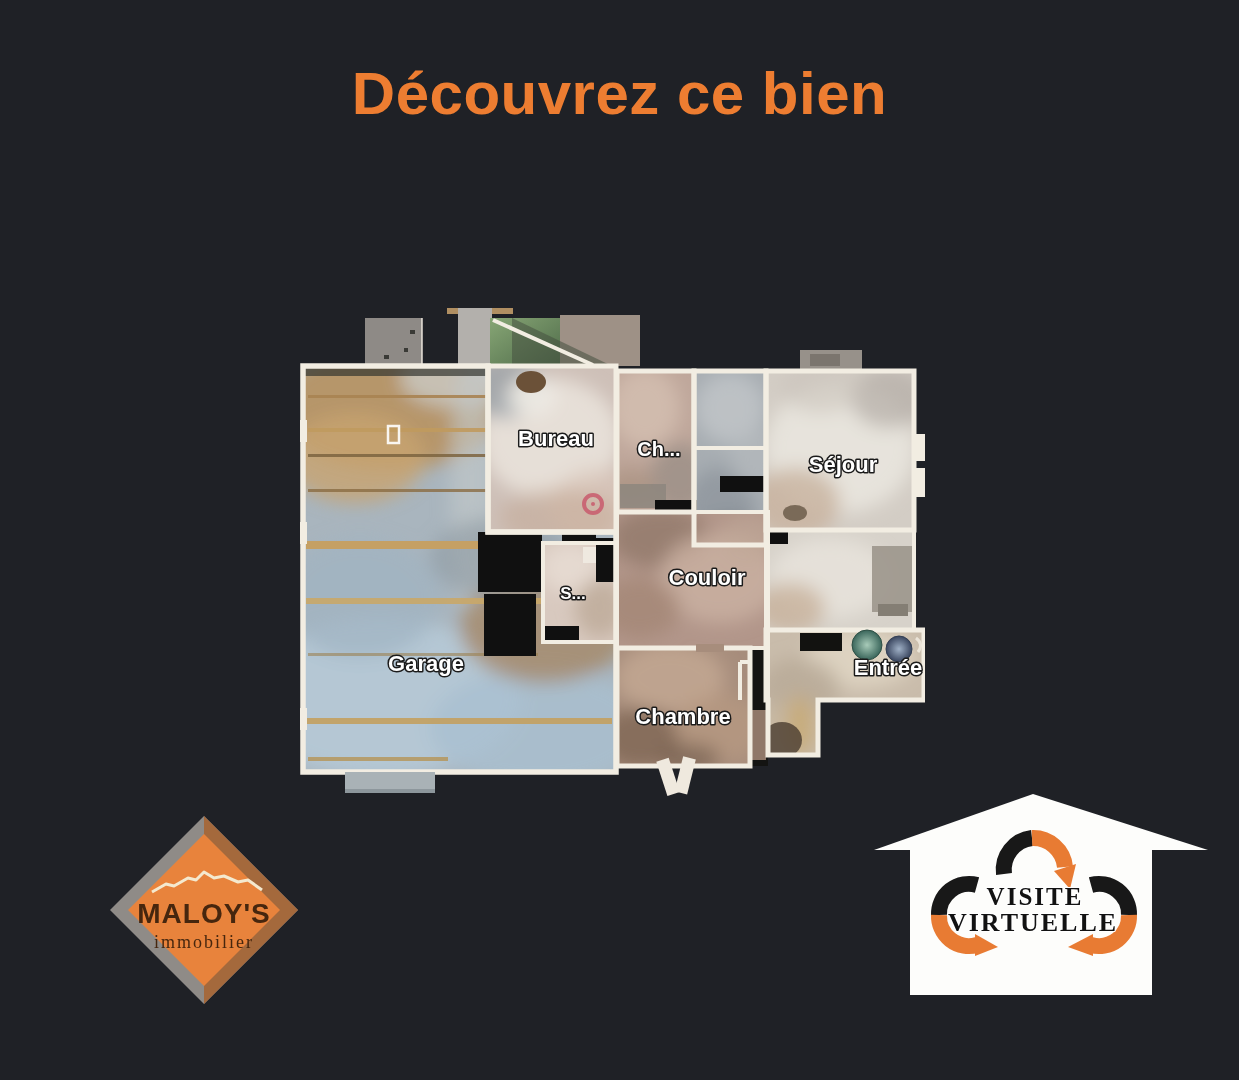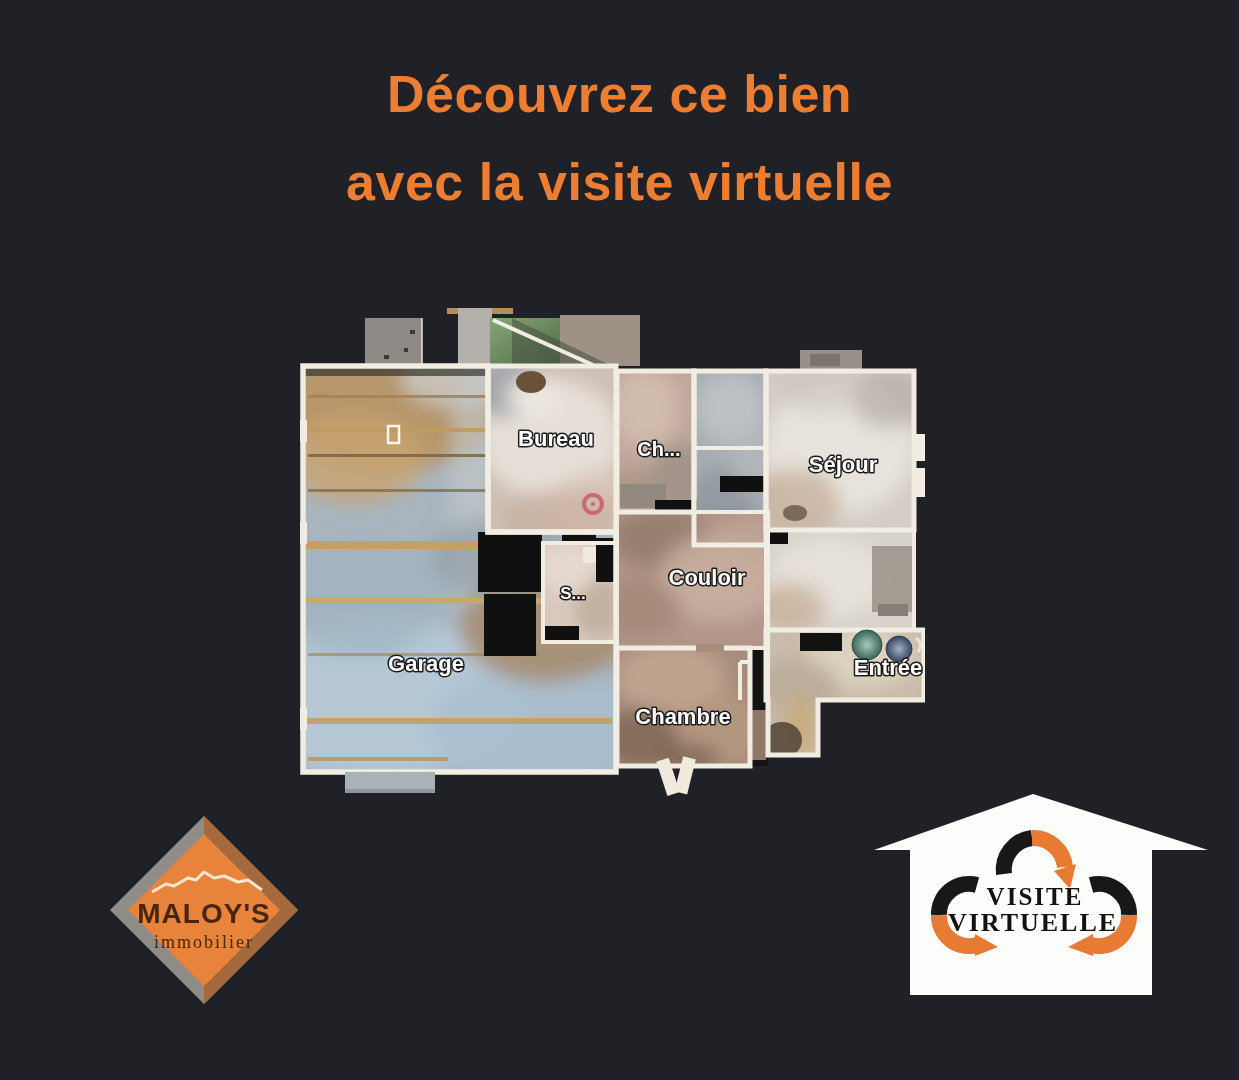--- a/index.html
+++ b/index.html
@@ -7,21 +7,21 @@
     position:relative;
     width:1239px;height:1080px;
     background:#1f2126;
     overflow:hidden;
     font-family:"Liberation Sans",sans-serif;
   }
   .title{
     position:absolute;top:50px;left:0;width:1239px;
     text-align:center;
     color:#ed7d31;
-    font-size:52px;line-height:88px;font-weight:700;
+    font-size:60px;line-height:88px;font-weight:700;
     letter-spacing:0.5px;
   }
   .floorplan{position:absolute;left:300px;top:308px;width:625px;height:488px;}
   .agency{position:absolute;left:104px;top:810px;width:200px;height:200px;}
   .badge{position:absolute;left:872px;top:788px;width:340px;height:215px;}
   .room-label{
     fill:#ffffff;stroke:#1b1b1b;stroke-width:3px;paint-order:stroke;
     stroke-linejoin:round;
     font-family:"Liberation Sans",sans-serif;font-weight:bold;text-anchor:middle;
   }
@@ -38,21 +38,20 @@
     letter-spacing:2px;
   }
 </style>
 </head>
 <body>
 
 <div class="poster">
 
   <div class="title">
     <div>Découvrez ce bien</div>
-    <div>avec la visite virtuelle</div>
   </div>
 
   <svg class="floorplan" viewBox="0 0 625 488" xmlns="http://www.w3.org/2000/svg">
     <defs>
       <filter id="soft" x="-30%" y="-30%" width="160%" height="160%">
         <feGaussianBlur stdDeviation="9"></feGaussianBlur>
       </filter>
       <linearGradient id="gradGreen" x1="0" y1="0" x2="1" y2="1">
         <stop offset="0" stop-color="#87a675"></stop>
           <stop offset="1" stop-color="#4e6a49"></stop>

